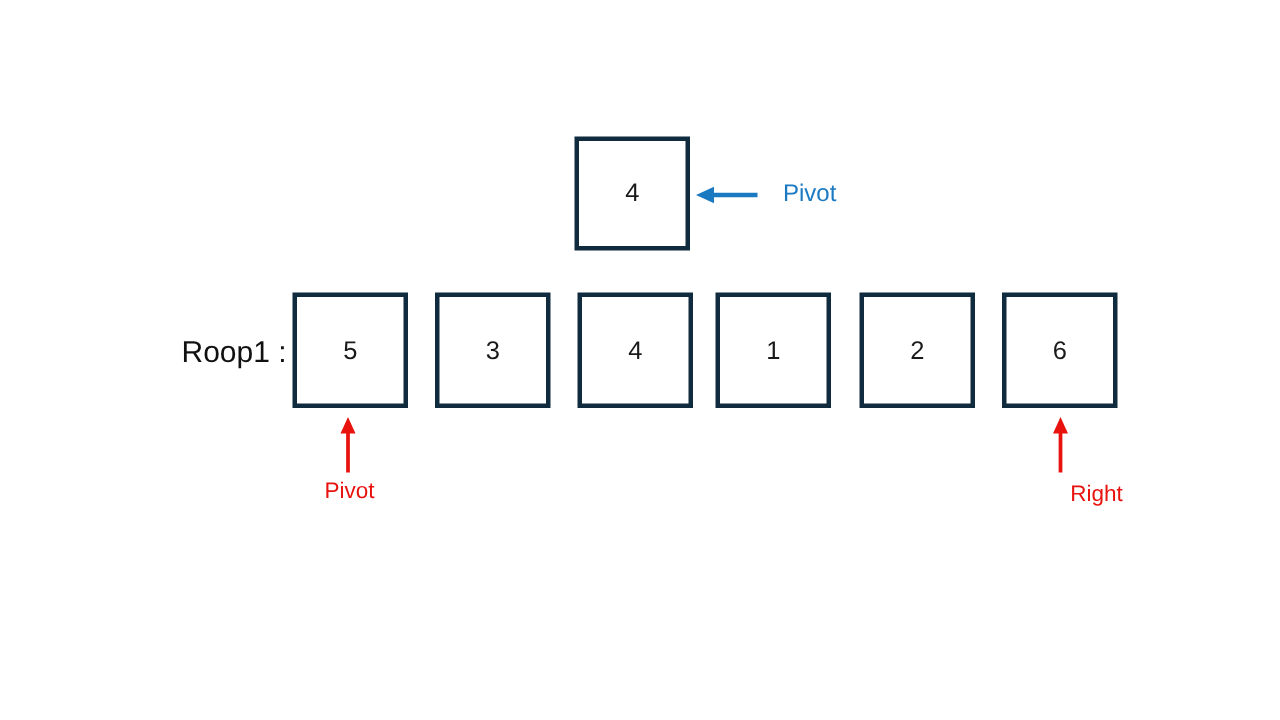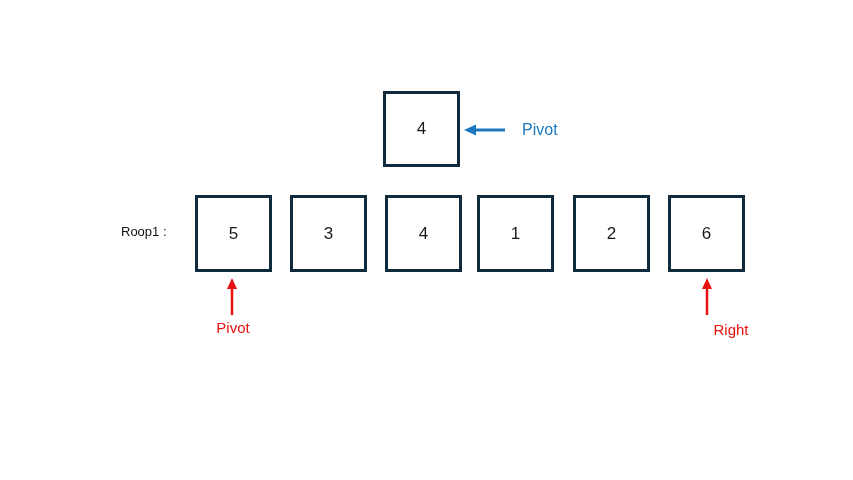--- a/index.html
+++ b/index.html
@@ -35,21 +35,21 @@
   .cell {
     top: 195px;
     width: 77px;
     height: 77px;
   }
   .row-label {
     position: absolute;
     left: 121px;
     top: 224px;
     width: 66px;
-    font-size: 13px;
+    font-size: 20px;
     font-weight: 500;
     color: #111111;
     white-space: nowrap;
   }
   .pivot-label {
     position: absolute;
     left: 522px;
     top: 121px;
     font-size: 16px;
     color: #1b79c2;

